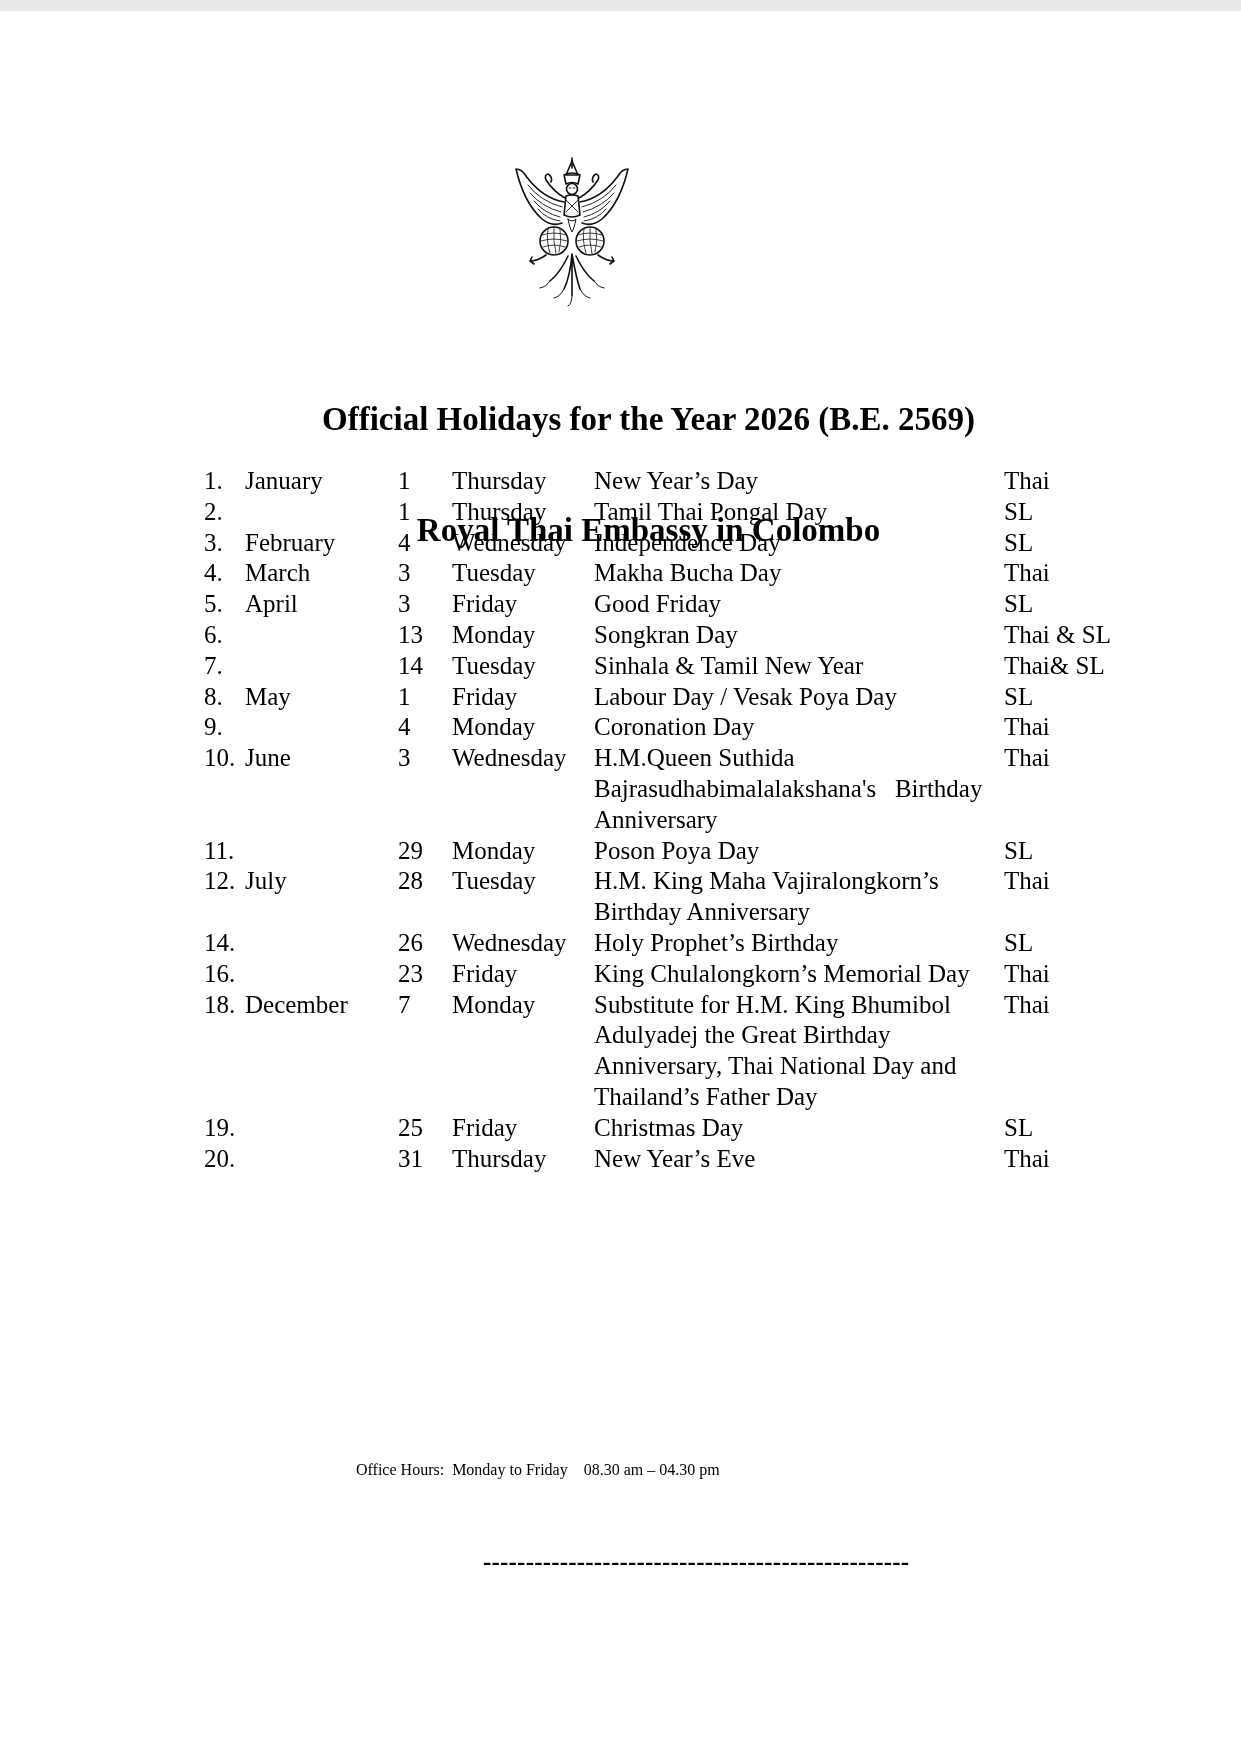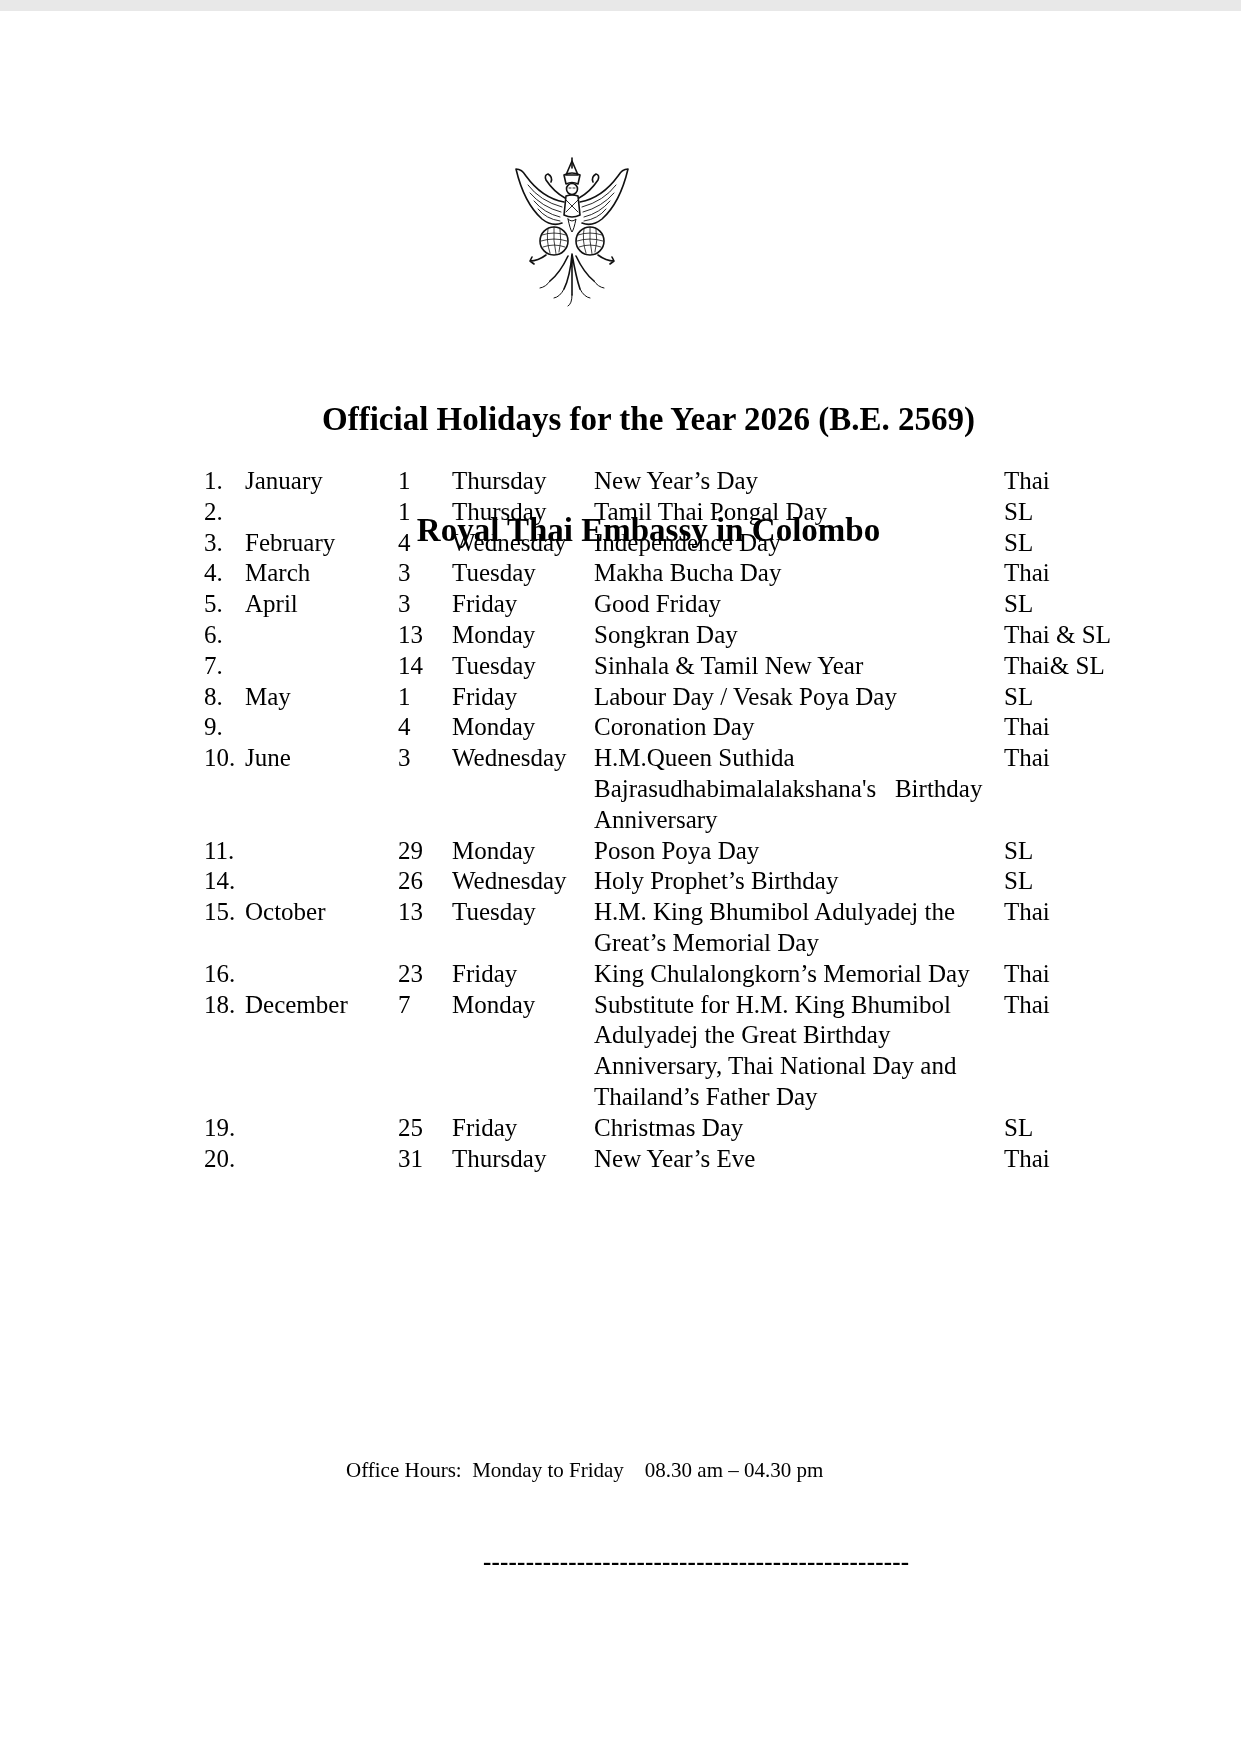--- a/index.html
+++ b/index.html
@@ -42,23 +42,23 @@
   .holiday-table td {
     padding: 0;
     vertical-align: top;
     font-size: 25px;
     line-height: 30.8px;
     white-space: pre-wrap;
   }
   .holiday-table td:nth-child(2) { font-weight: normal; }
   .office-hours {
     position: absolute;
-    left: 346px;
+    left: 356px;
     top: 1444px;
-    font-size: 21px;
+    font-size: 16px;
     line-height: 30px;
     white-space: pre;
   }
   .separator {
     position: absolute;
     left: 483px;
     top: 1537px;
     font-size: 25px;
     font-weight: bold;
     letter-spacing: 0.2px;
@@ -222,40 +222,40 @@
 
     <tr>
       <td>11.</td>
       <td></td>
       <td>29</td>
       <td>Monday</td>
       <td>Poson Poya Day</td>
       <td>SL</td>
     </tr>
 
+    <tr>
+      <td>12.</td>
+      <td>July</td>
+      <td>28</td>
+      <td>Tuesday</td>
+      <td>H.M. King Maha Vajiralongkorn’s
+Birthday Anniversary</td>
+      <td>Thai</td>
+    </tr>
 
 
     <tr>
       <td>14.</td>
       <td></td>
       <td>26</td>
       <td>Wednesday</td>
       <td>Holy Prophet’s Birthday</td>
       <td>SL</td>
     </tr>
 
-    <tr>
-      <td>15.</td>
-      <td>October</td>
-      <td>13</td>
-      <td>Tuesday</td>
-      <td>H.M. King Bhumibol Adulyadej the
-Great’s Memorial Day</td>
-      <td>Thai</td>
-    </tr>
 
     <tr>
       <td>16.</td>
       <td></td>
       <td>23</td>
       <td>Friday</td>
       <td>King Chulalongkorn’s Memorial Day</td>
       <td>Thai</td>
     </tr>
 

